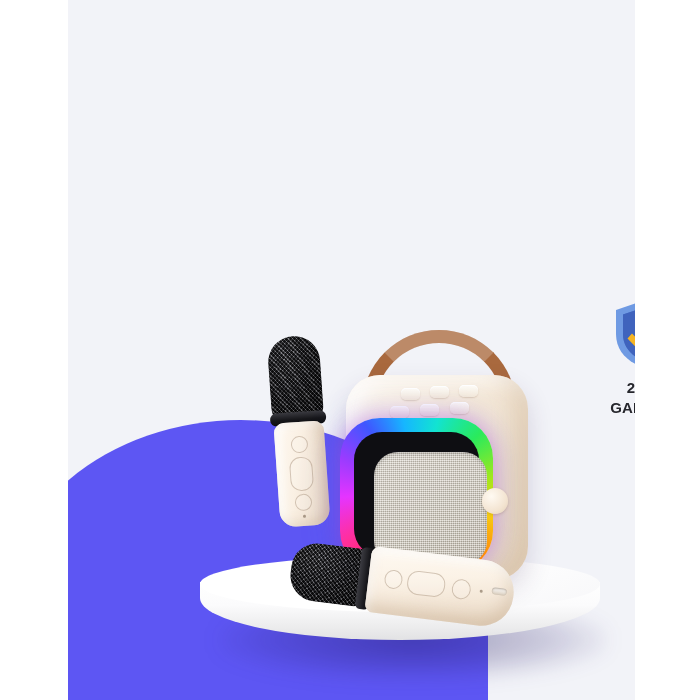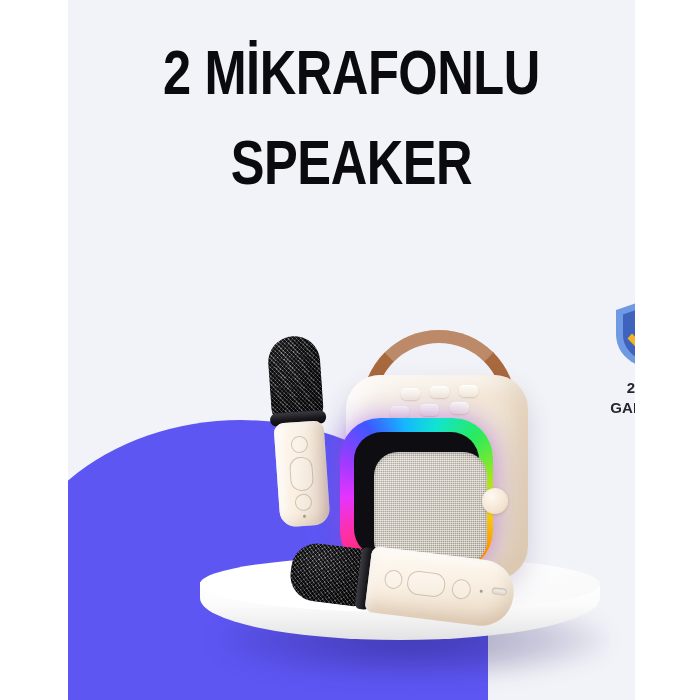--- a/index.html
+++ b/index.html
@@ -369,24 +369,20 @@
 </head>
 <body>
 
 <div id="stage">
 
   <div id="panel">
 
     <div id="purple-blob"></div>
     <div id="purple-blob-ext"></div>
 
-    <div id="headline">
-      <span class="headline-line" id="headline-line-1">2 MİKRAFONLU</span>
-      <span class="headline-line" id="headline-line-2">SPEAKER</span>
-    </div>
 
     <div id="badge">
       <div id="shield-wrap">
         <svg width="66" height="72" viewBox="0 0 66 72" xmlns="http://www.w3.org/2000/svg">
           <path d="M33 2 L62 12 L62 36 C62 54 49 65 33 70 C17 65 4 54 4 36 L4 12 Z" fill="#6f9ae3"></path>
           <path d="M33 9 L55 16.5 L55 36 C55 50 45 59 33 63.5 C21 59 11 50 11 36 L11 16.5 Z" fill="#4a72c9"></path>
           <path d="M33 9 L33 63.5 C21 59 11 50 11 36 L11 16.5 Z" fill="#3f63bd"></path>
           <path d="M20 35.5 L29.5 45 L47 25.5 L52 30.5 L29.5 55 L15.5 40.5 Z" fill="#f5b423"></path>
         </svg>
       </div>

